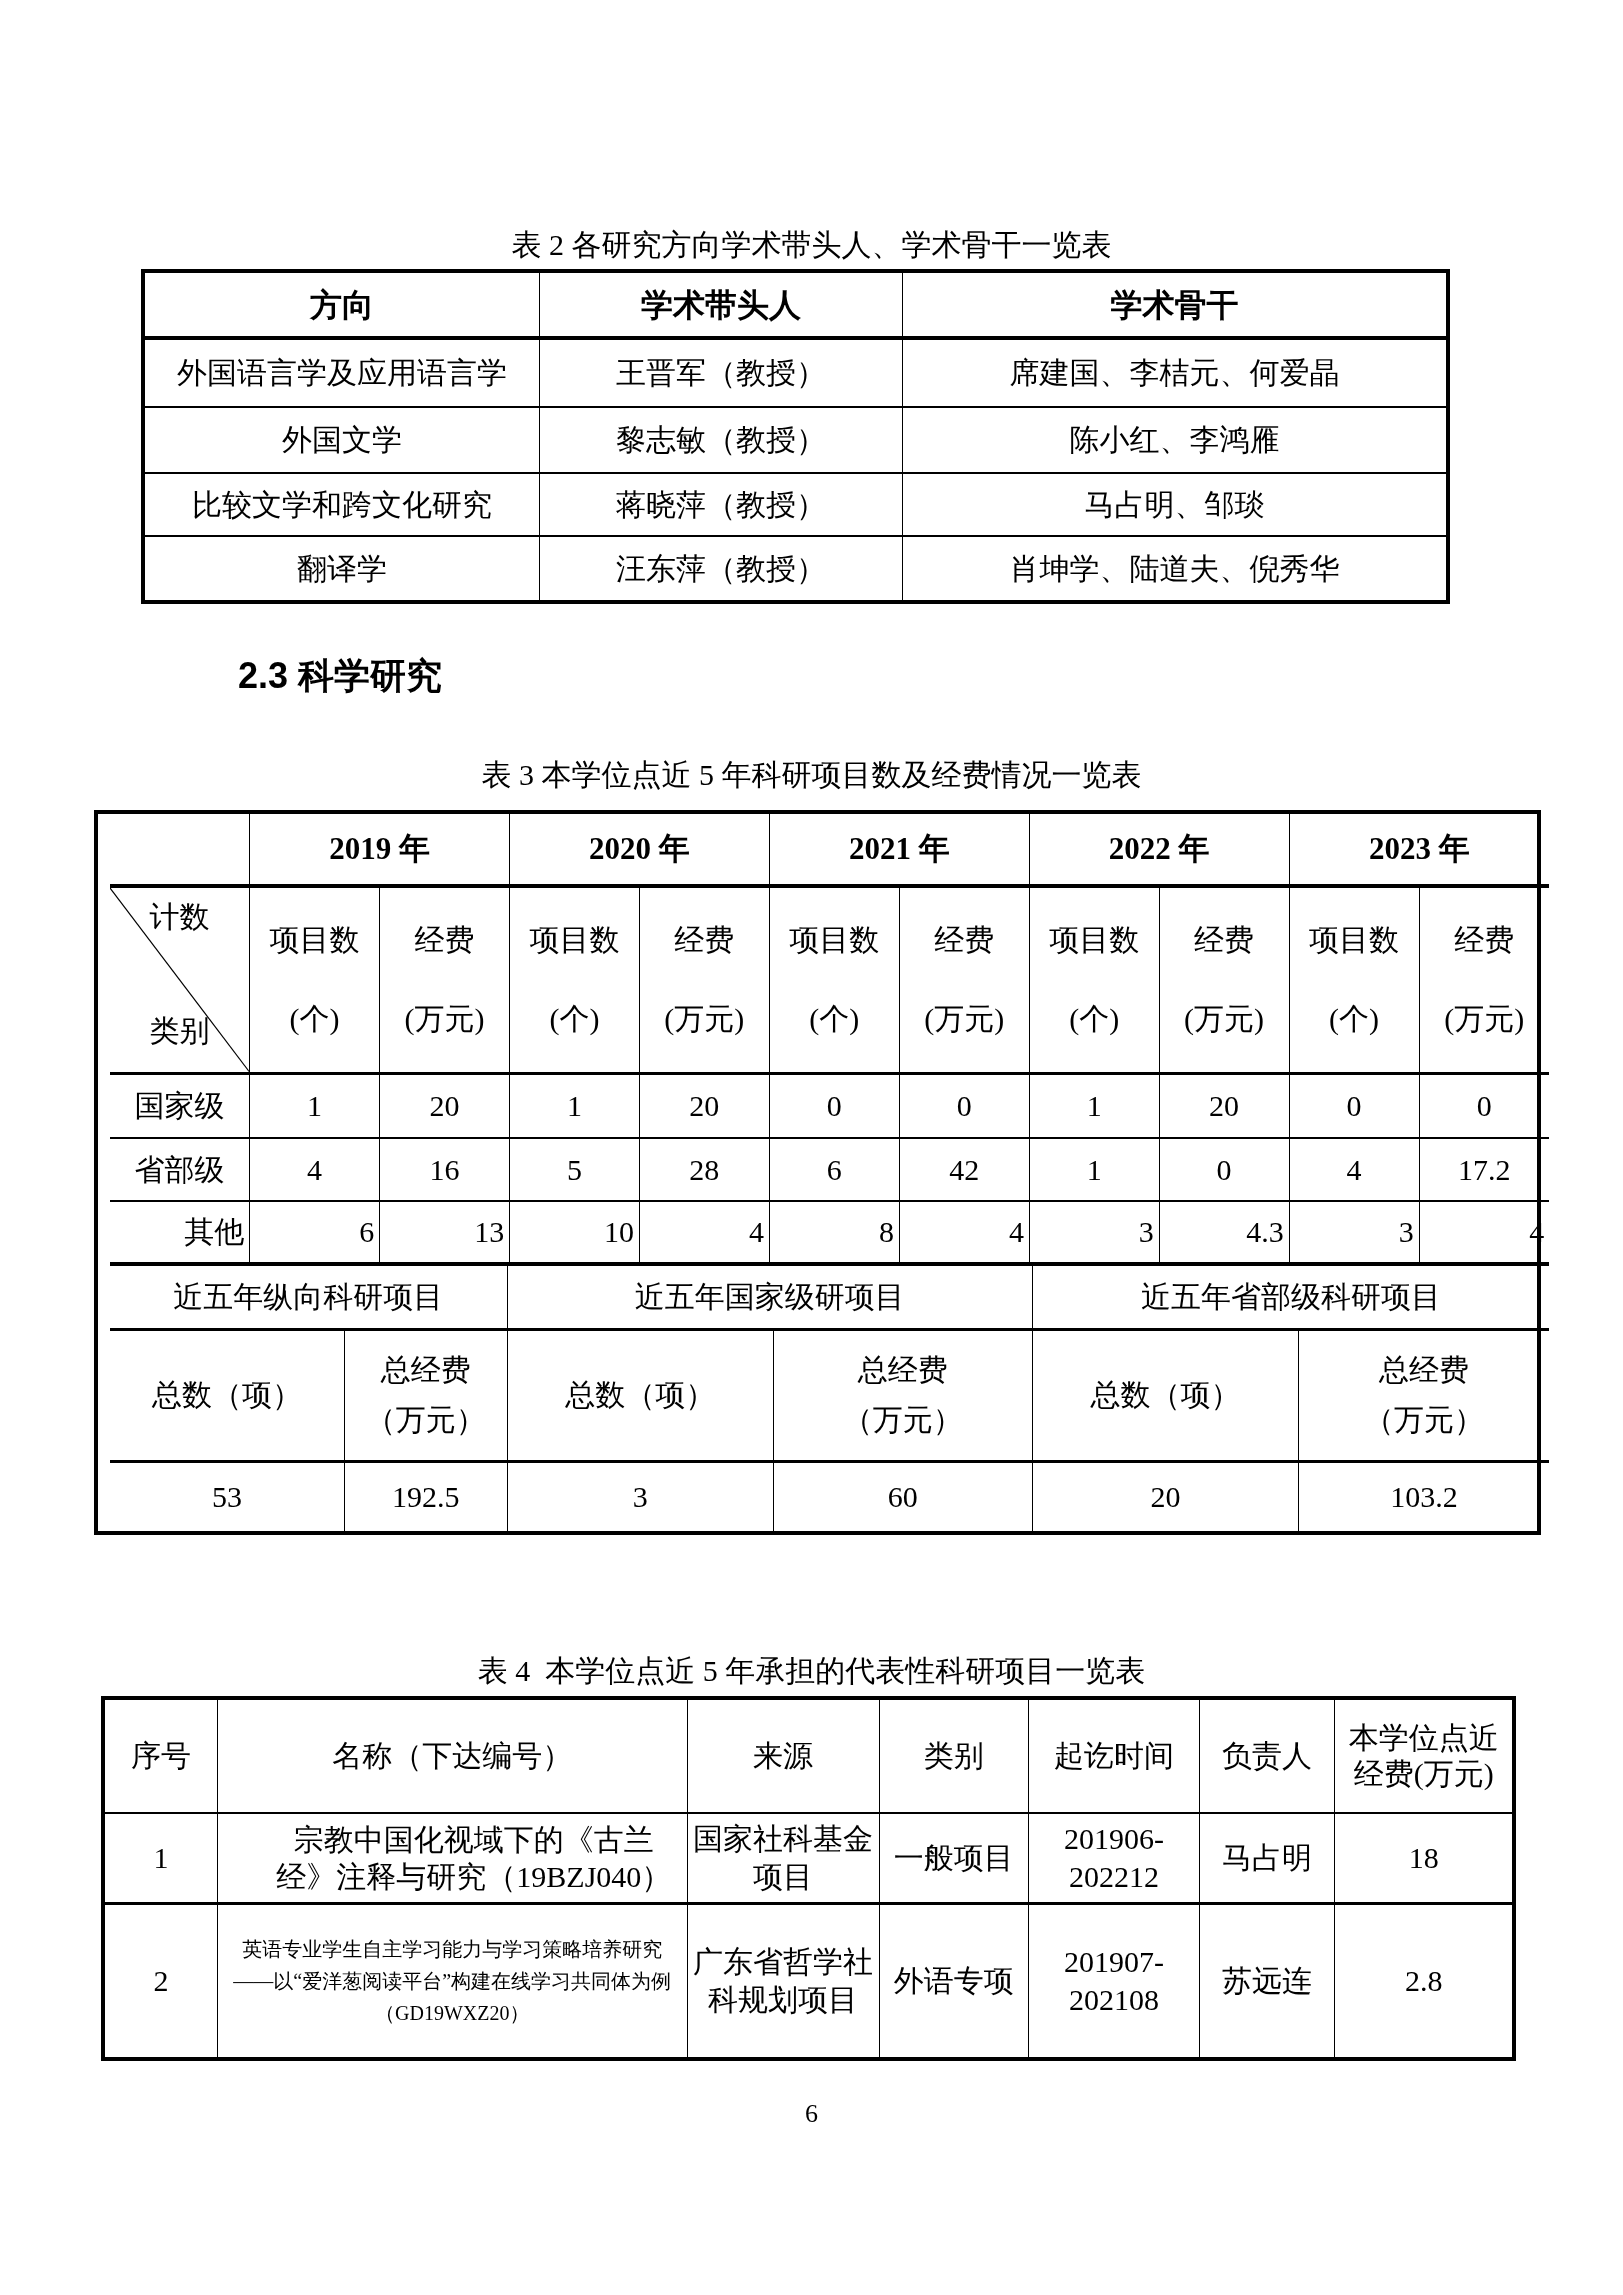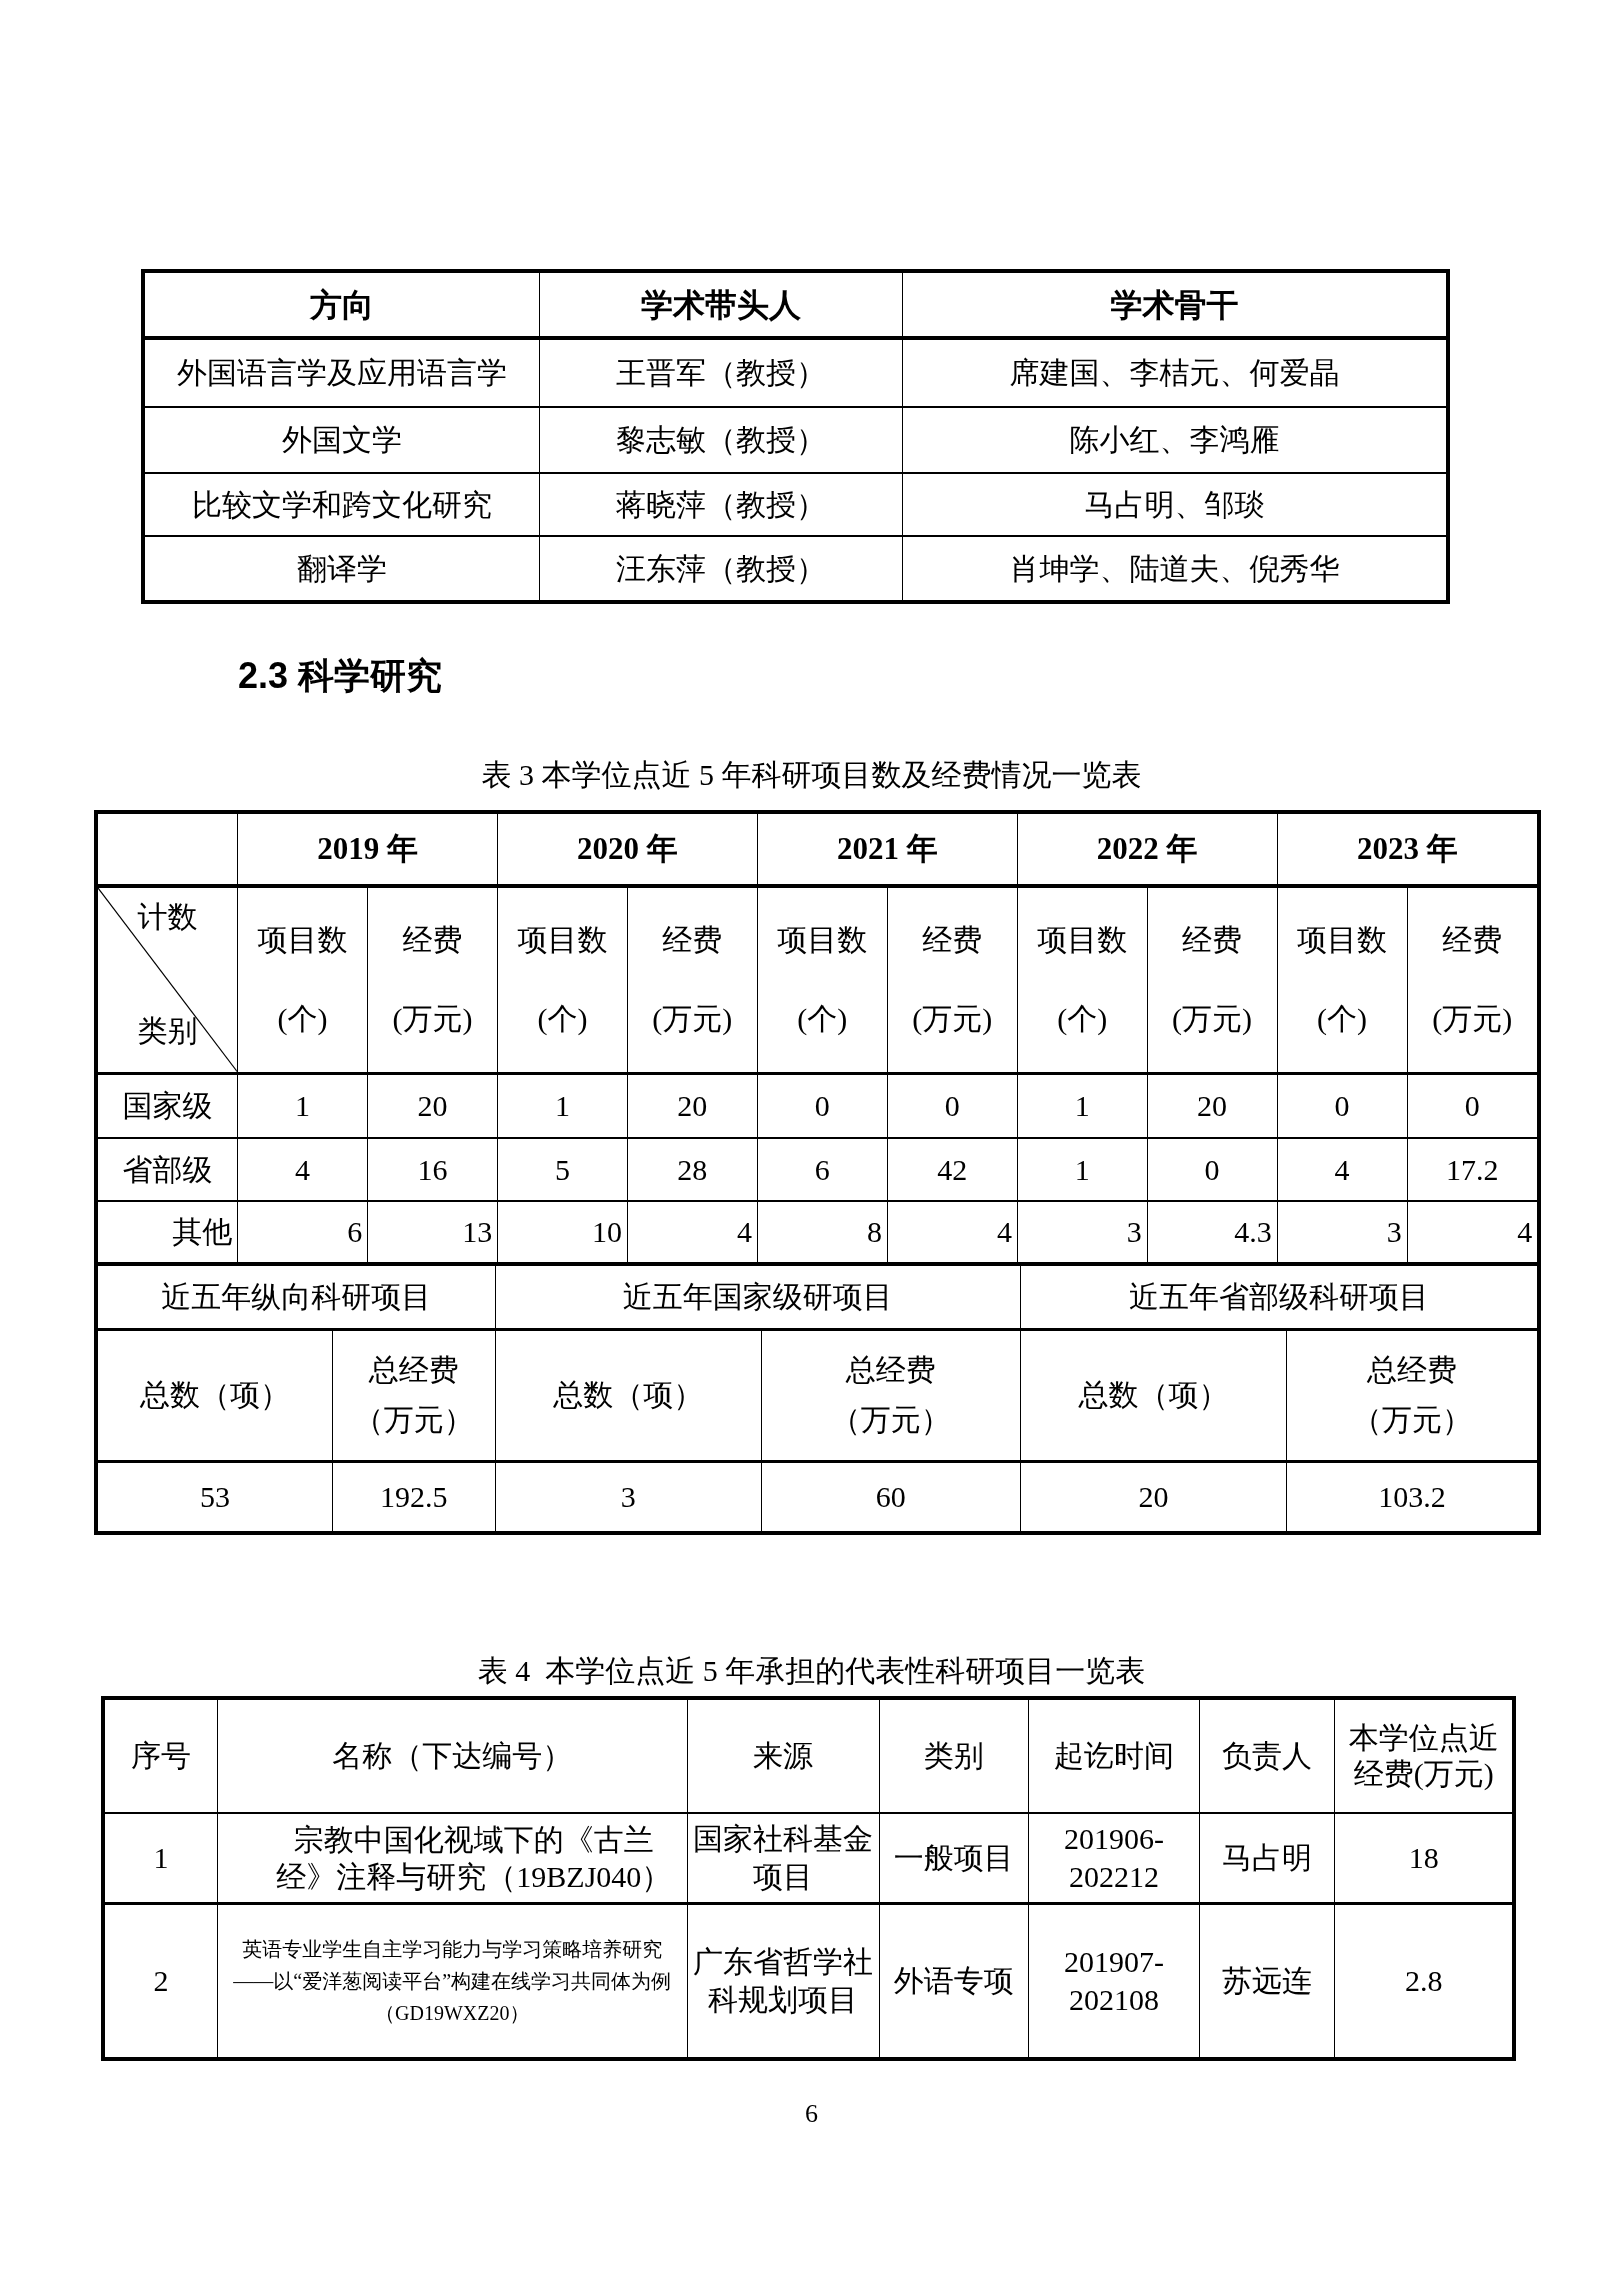--- a/index.html
+++ b/index.html
@@ -59,21 +59,21 @@
   .t2 td { border-bottom: 2.4px solid #000; }
   
   .t3wrap {
     position: absolute;
     left: 94px; top: 810px;
     width: 1447px;
     border: 4.8px solid #000;
     box-sizing: border-box;
     background: #fff;
   }
-  .t3 { width: 100%; }
+  .t3 { width: 100%; margin-left: 12px; }
   .t3 td, .t3 th { border: none; border-right: 1.6px solid #000; }
   .t3 td.lastcol, .t3 th.lastcol { border-right: none; }
   .t3top .yrow th, .t3top .yrow td { border-bottom: 4px solid #000; }
   .t3top .yrow th { font-weight: bold; font-size: 31px; }
   .t3top .subrow td { border-bottom: 3.2px solid #000; }
   .t3top .drow td { border-bottom: 2.4px solid #000; }
   .t3top .drow-last td { border-bottom: 4px solid #000; text-align: right; }
   .t3bot .secrow td { border-bottom: 3.2px solid #000; }
   .t3bot .sumh td { border-bottom: 3.2px solid #000; }
   .t3bot .sumv td { border-bottom: none; }
@@ -122,20 +122,21 @@
     width: 100%;
     text-align: center;
     font-size: 26px;
   }
 </style>
 </head>
 <body>
 
 <div class="page">
 
+  <div class="tbl-title" style="top:227px">表 2 各研究方向学术带头人、学术骨干一览表</div>
 
   <table class="t2">
     <colgroup>
         <col style="width:30.4%">
         <col style="width:27.8%">
         <col style="width:41.8%">
       </colgroup>
     <tbody>
         <tr class="hrow" style="height:67px">
       <th>方向</th>

